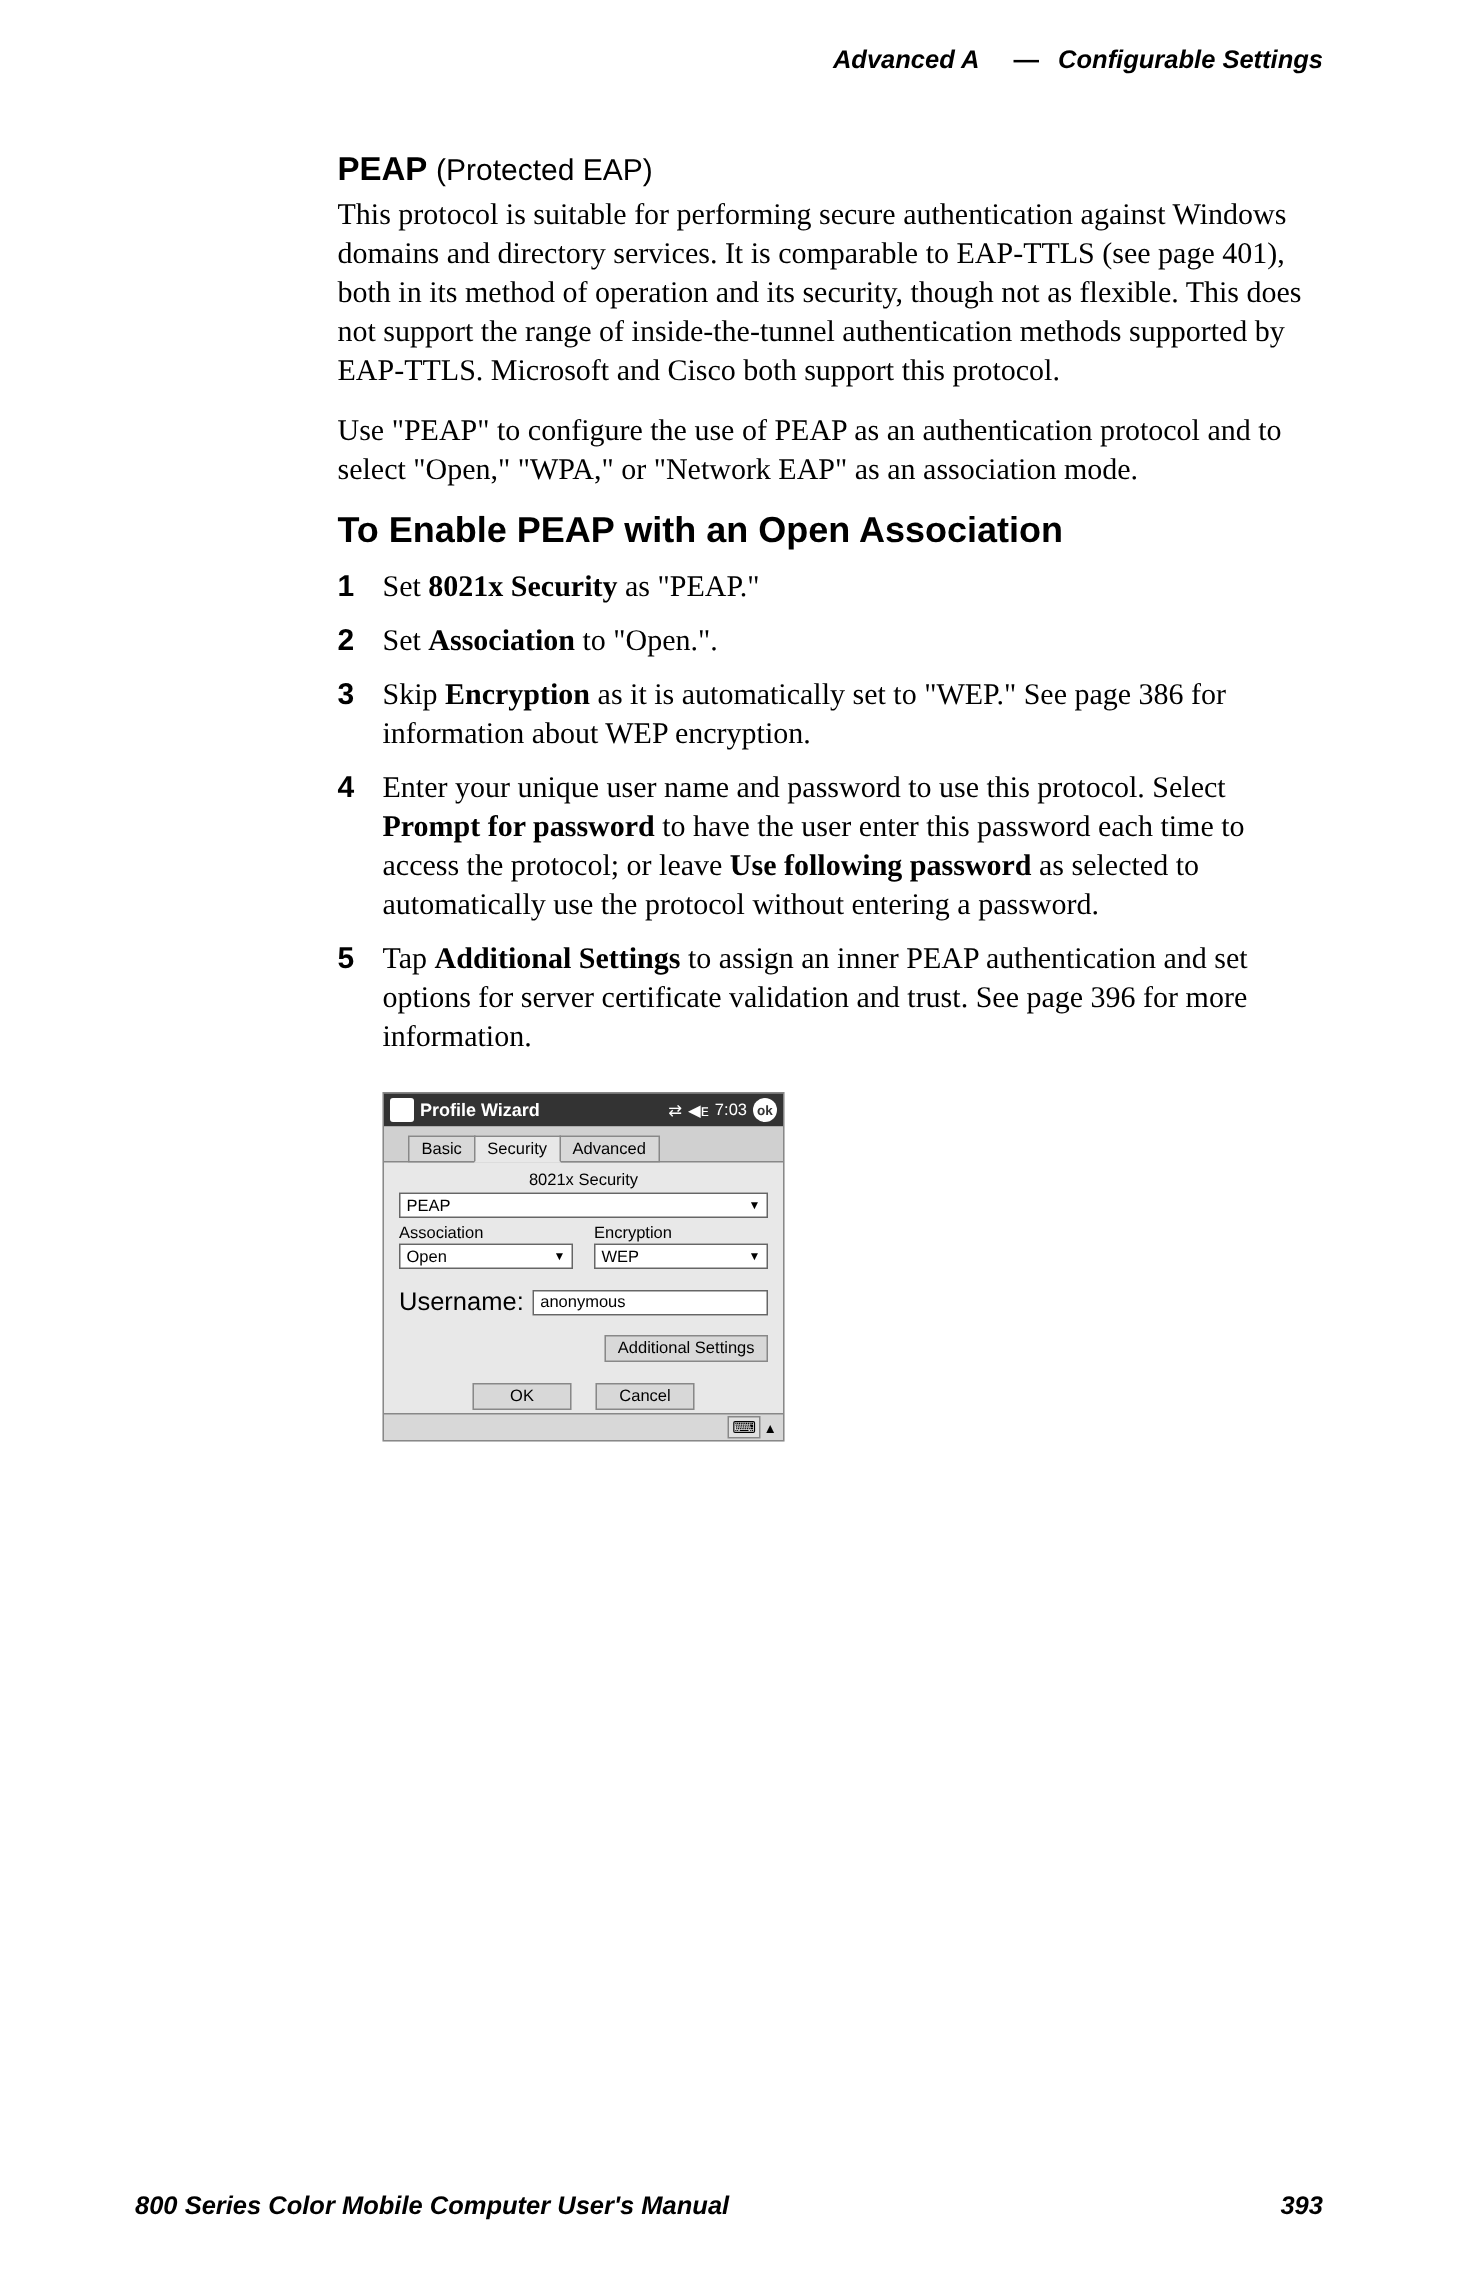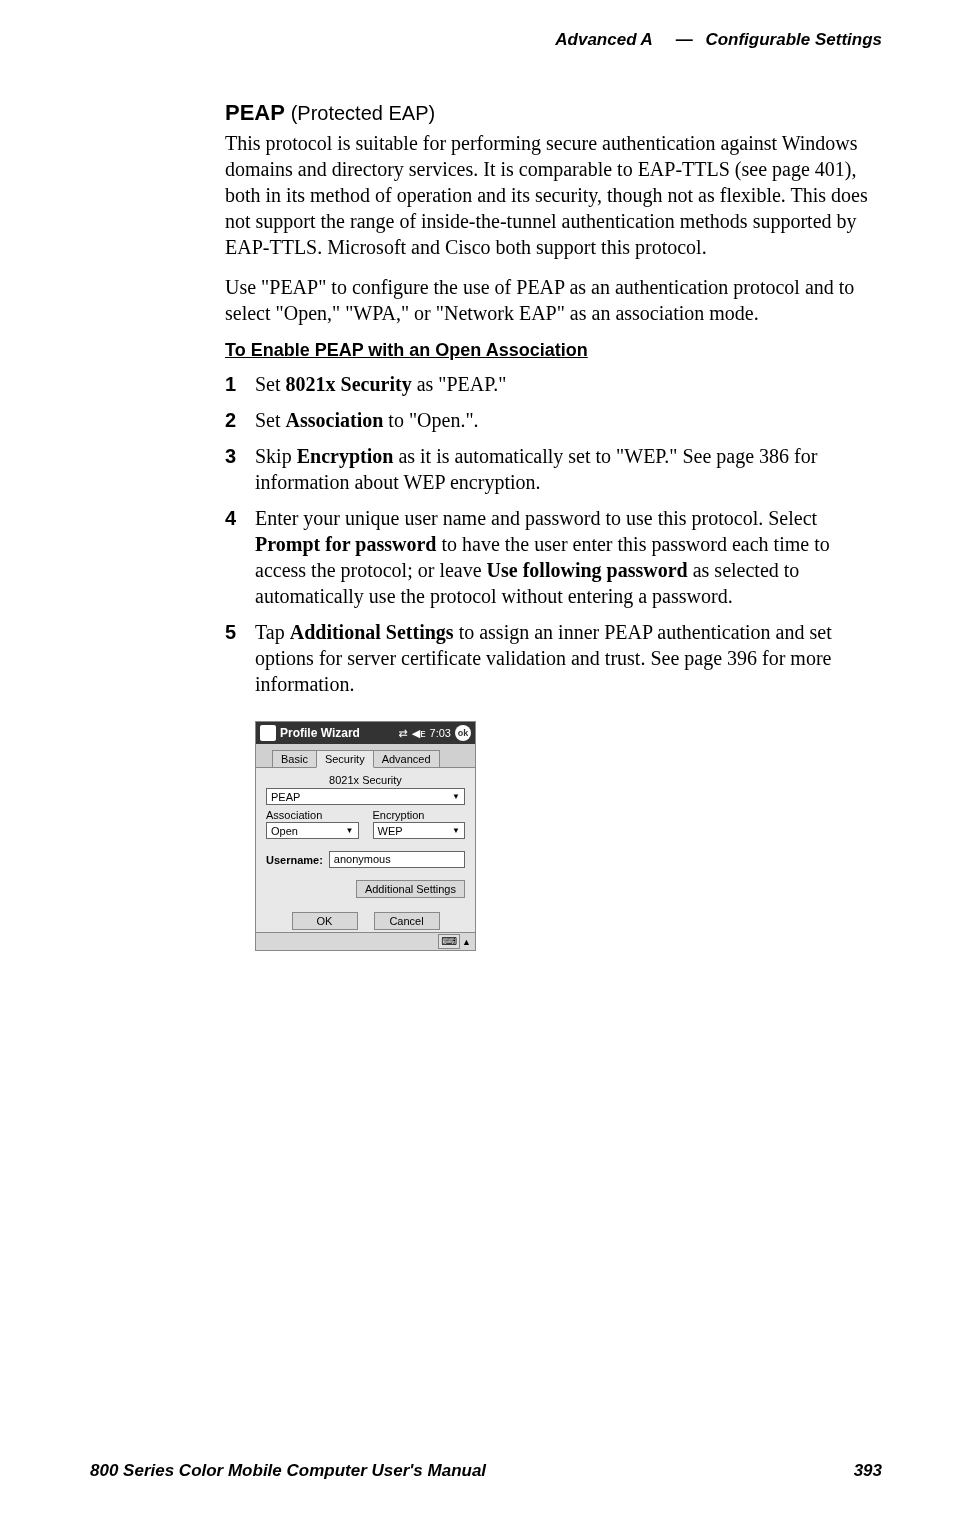--- a/index.html
+++ b/index.html
@@ -45,25 +45,24 @@
       font-size: 20px;
     }
     .para {
       font-size: 20px;
       line-height: 1.3;
       margin-bottom: 14px;
       text-align: left;
     }
     .subsection-title {
       font-family: Arial, sans-serif;
-      font-size: 18px;
+      font-size: 24px;
       font-weight: bold;
       margin-bottom: 10px;
       margin-top: 4px;
-      text-decoration: underline;
     }
     .step {
       display: flex;
       font-size: 20px;
       line-height: 1.3;
       margin-bottom: 10px;
     }
     .step-num {
       font-family: Arial, sans-serif;
       font-weight: bold;
@@ -74,21 +73,21 @@
       flex: 1;
     }
     .bold {
       font-weight: bold;
     }
     .screenshot-container {
       margin-top: 24px;
       margin-left: 30px;
     }
     .device-screen {
-      width: 221px;
+      width: 268px;
       border: 1px solid #888;
       background: #e8e8e8;
       font-family: Tahoma, Arial, sans-serif;
       font-size: 11px;
     }
     .titlebar {
       background: #333;
       color: white;
       display: flex;
       align-items: center;
@@ -187,22 +186,21 @@
       margin-bottom: 1px;
     }
     .username-row {
       display: flex;
       align-items: center;
       gap: 6px;
       margin-top: 8px;
       margin-bottom: 4px;
     }
     .username-label {
-      font-size: 11px;
-      font-weight: bold;
+      font-size: 17px;
     }
     .textinput {
       background: white;
       border: 1px solid #666;
       padding: 1px 4px;
       flex: 1;
       font-size: 11px;
       height: 17px;
     }
     .fieldset {

